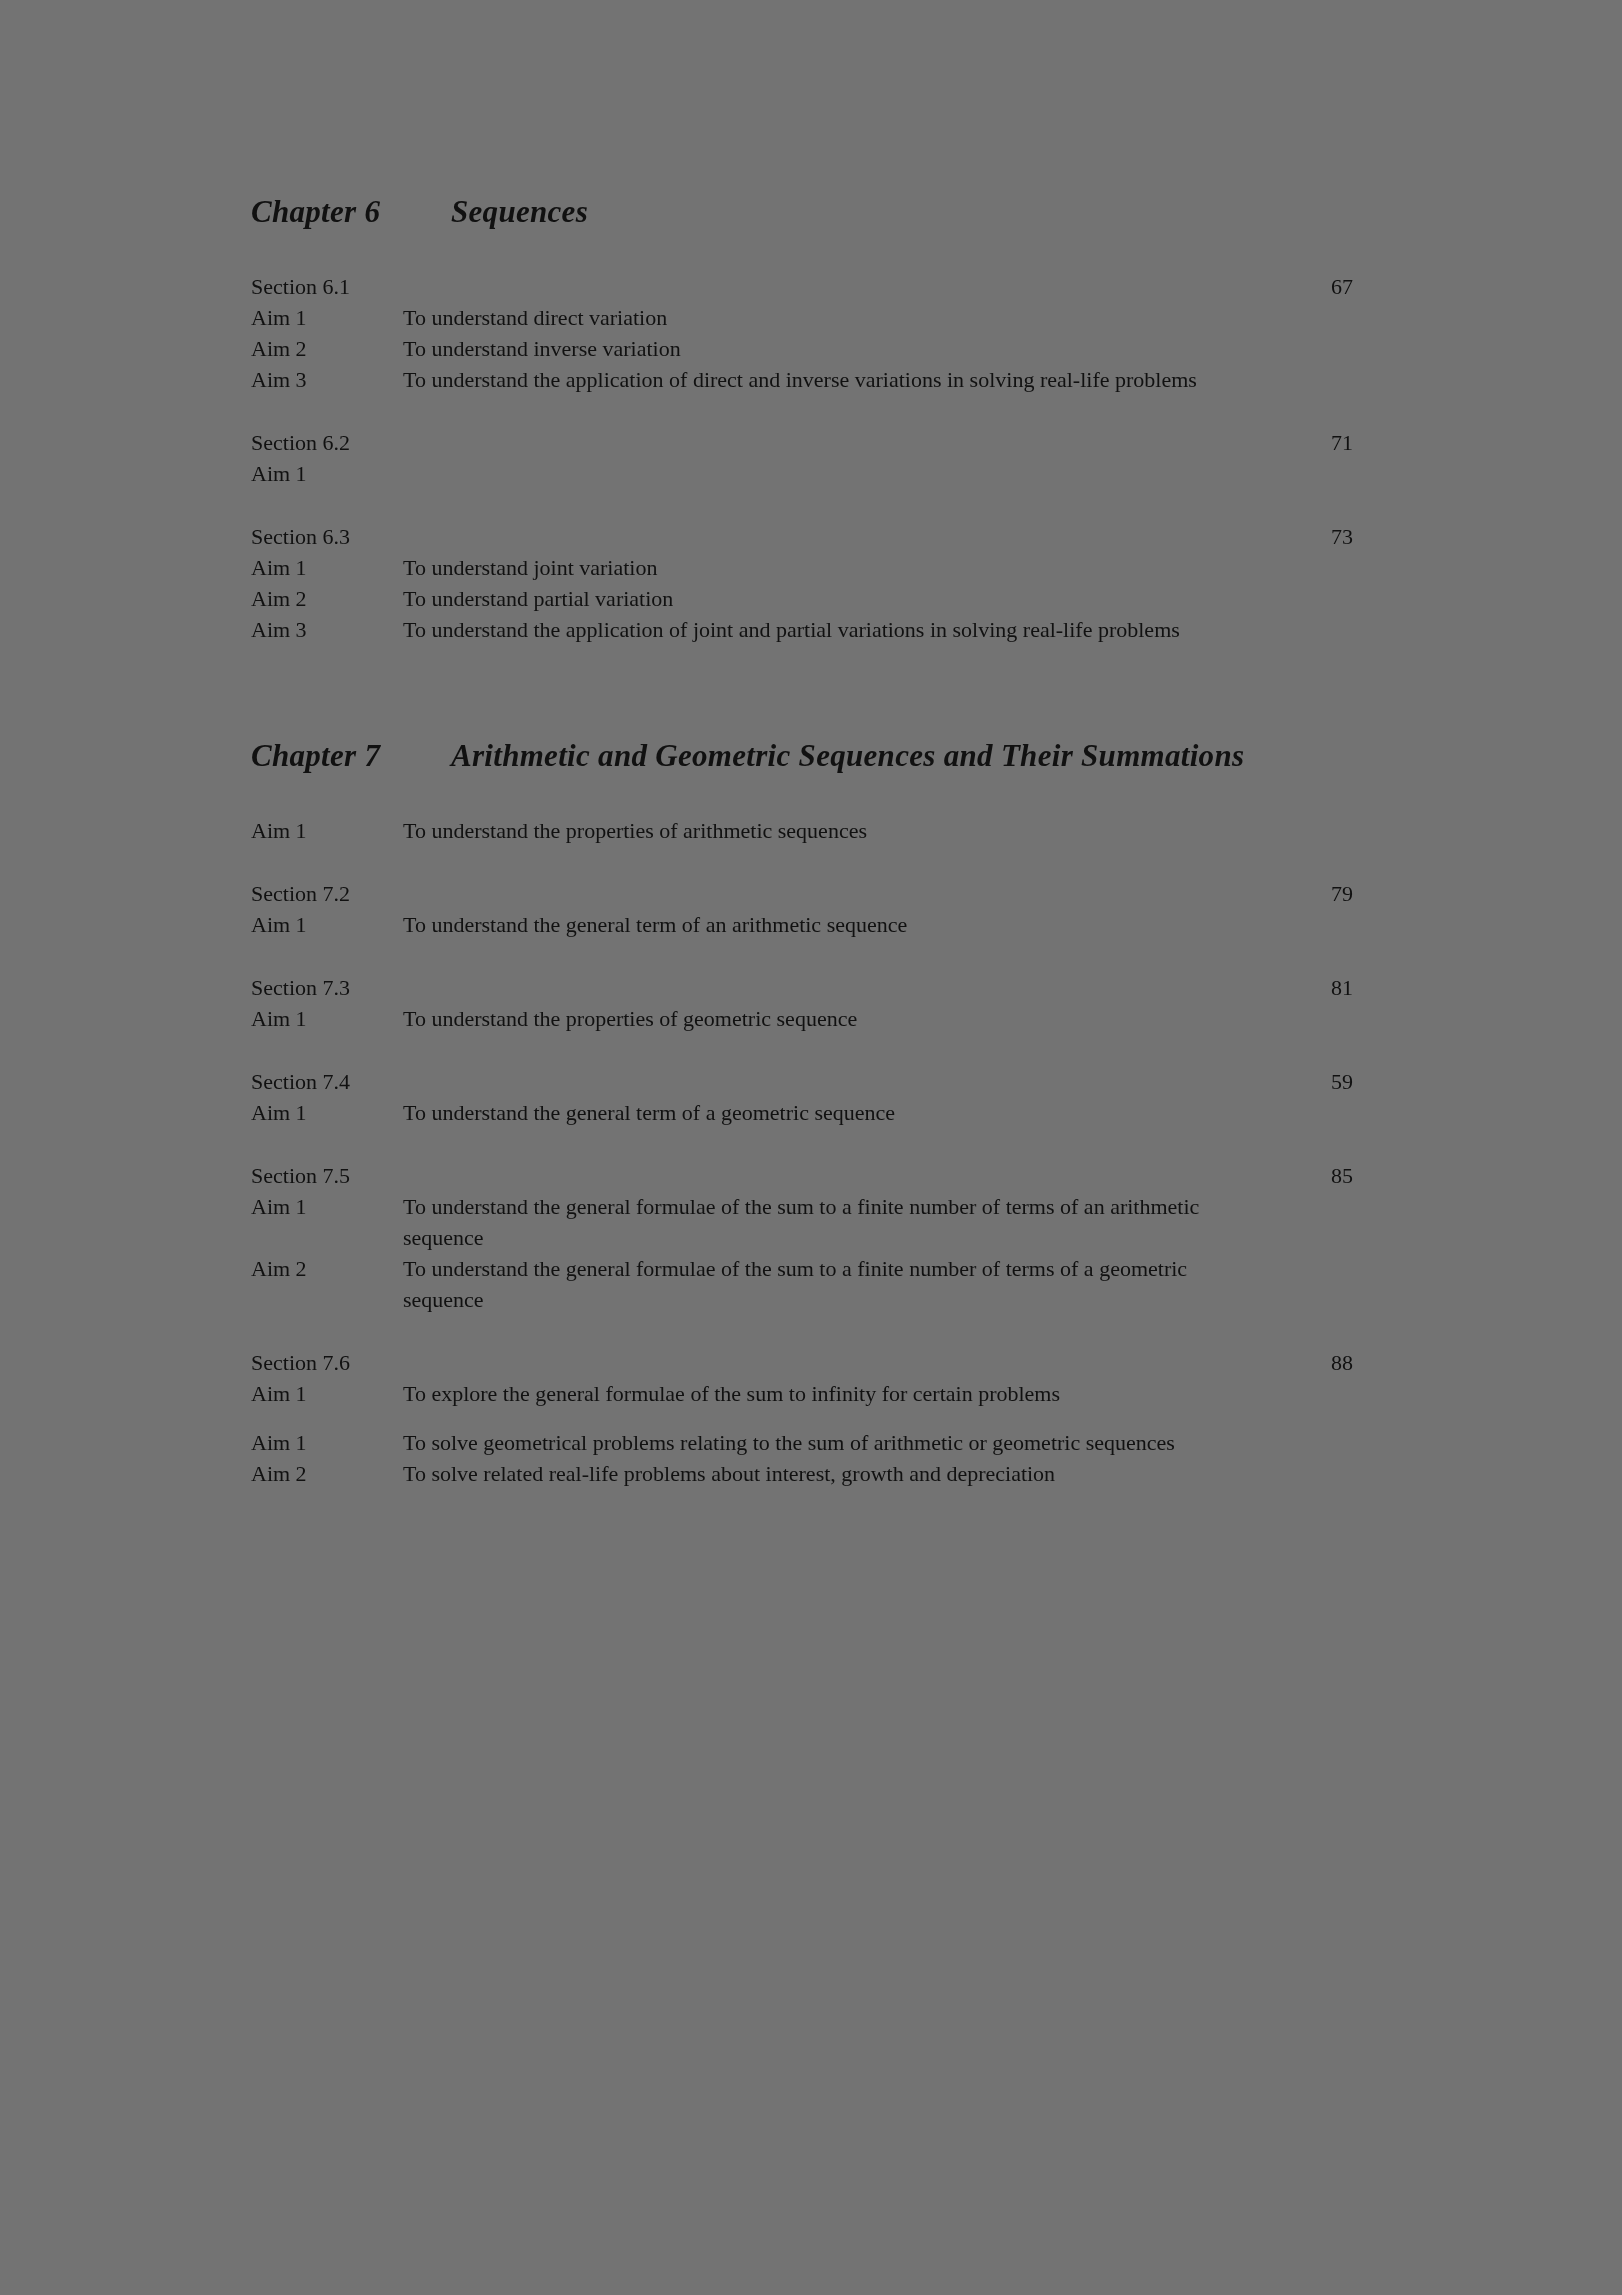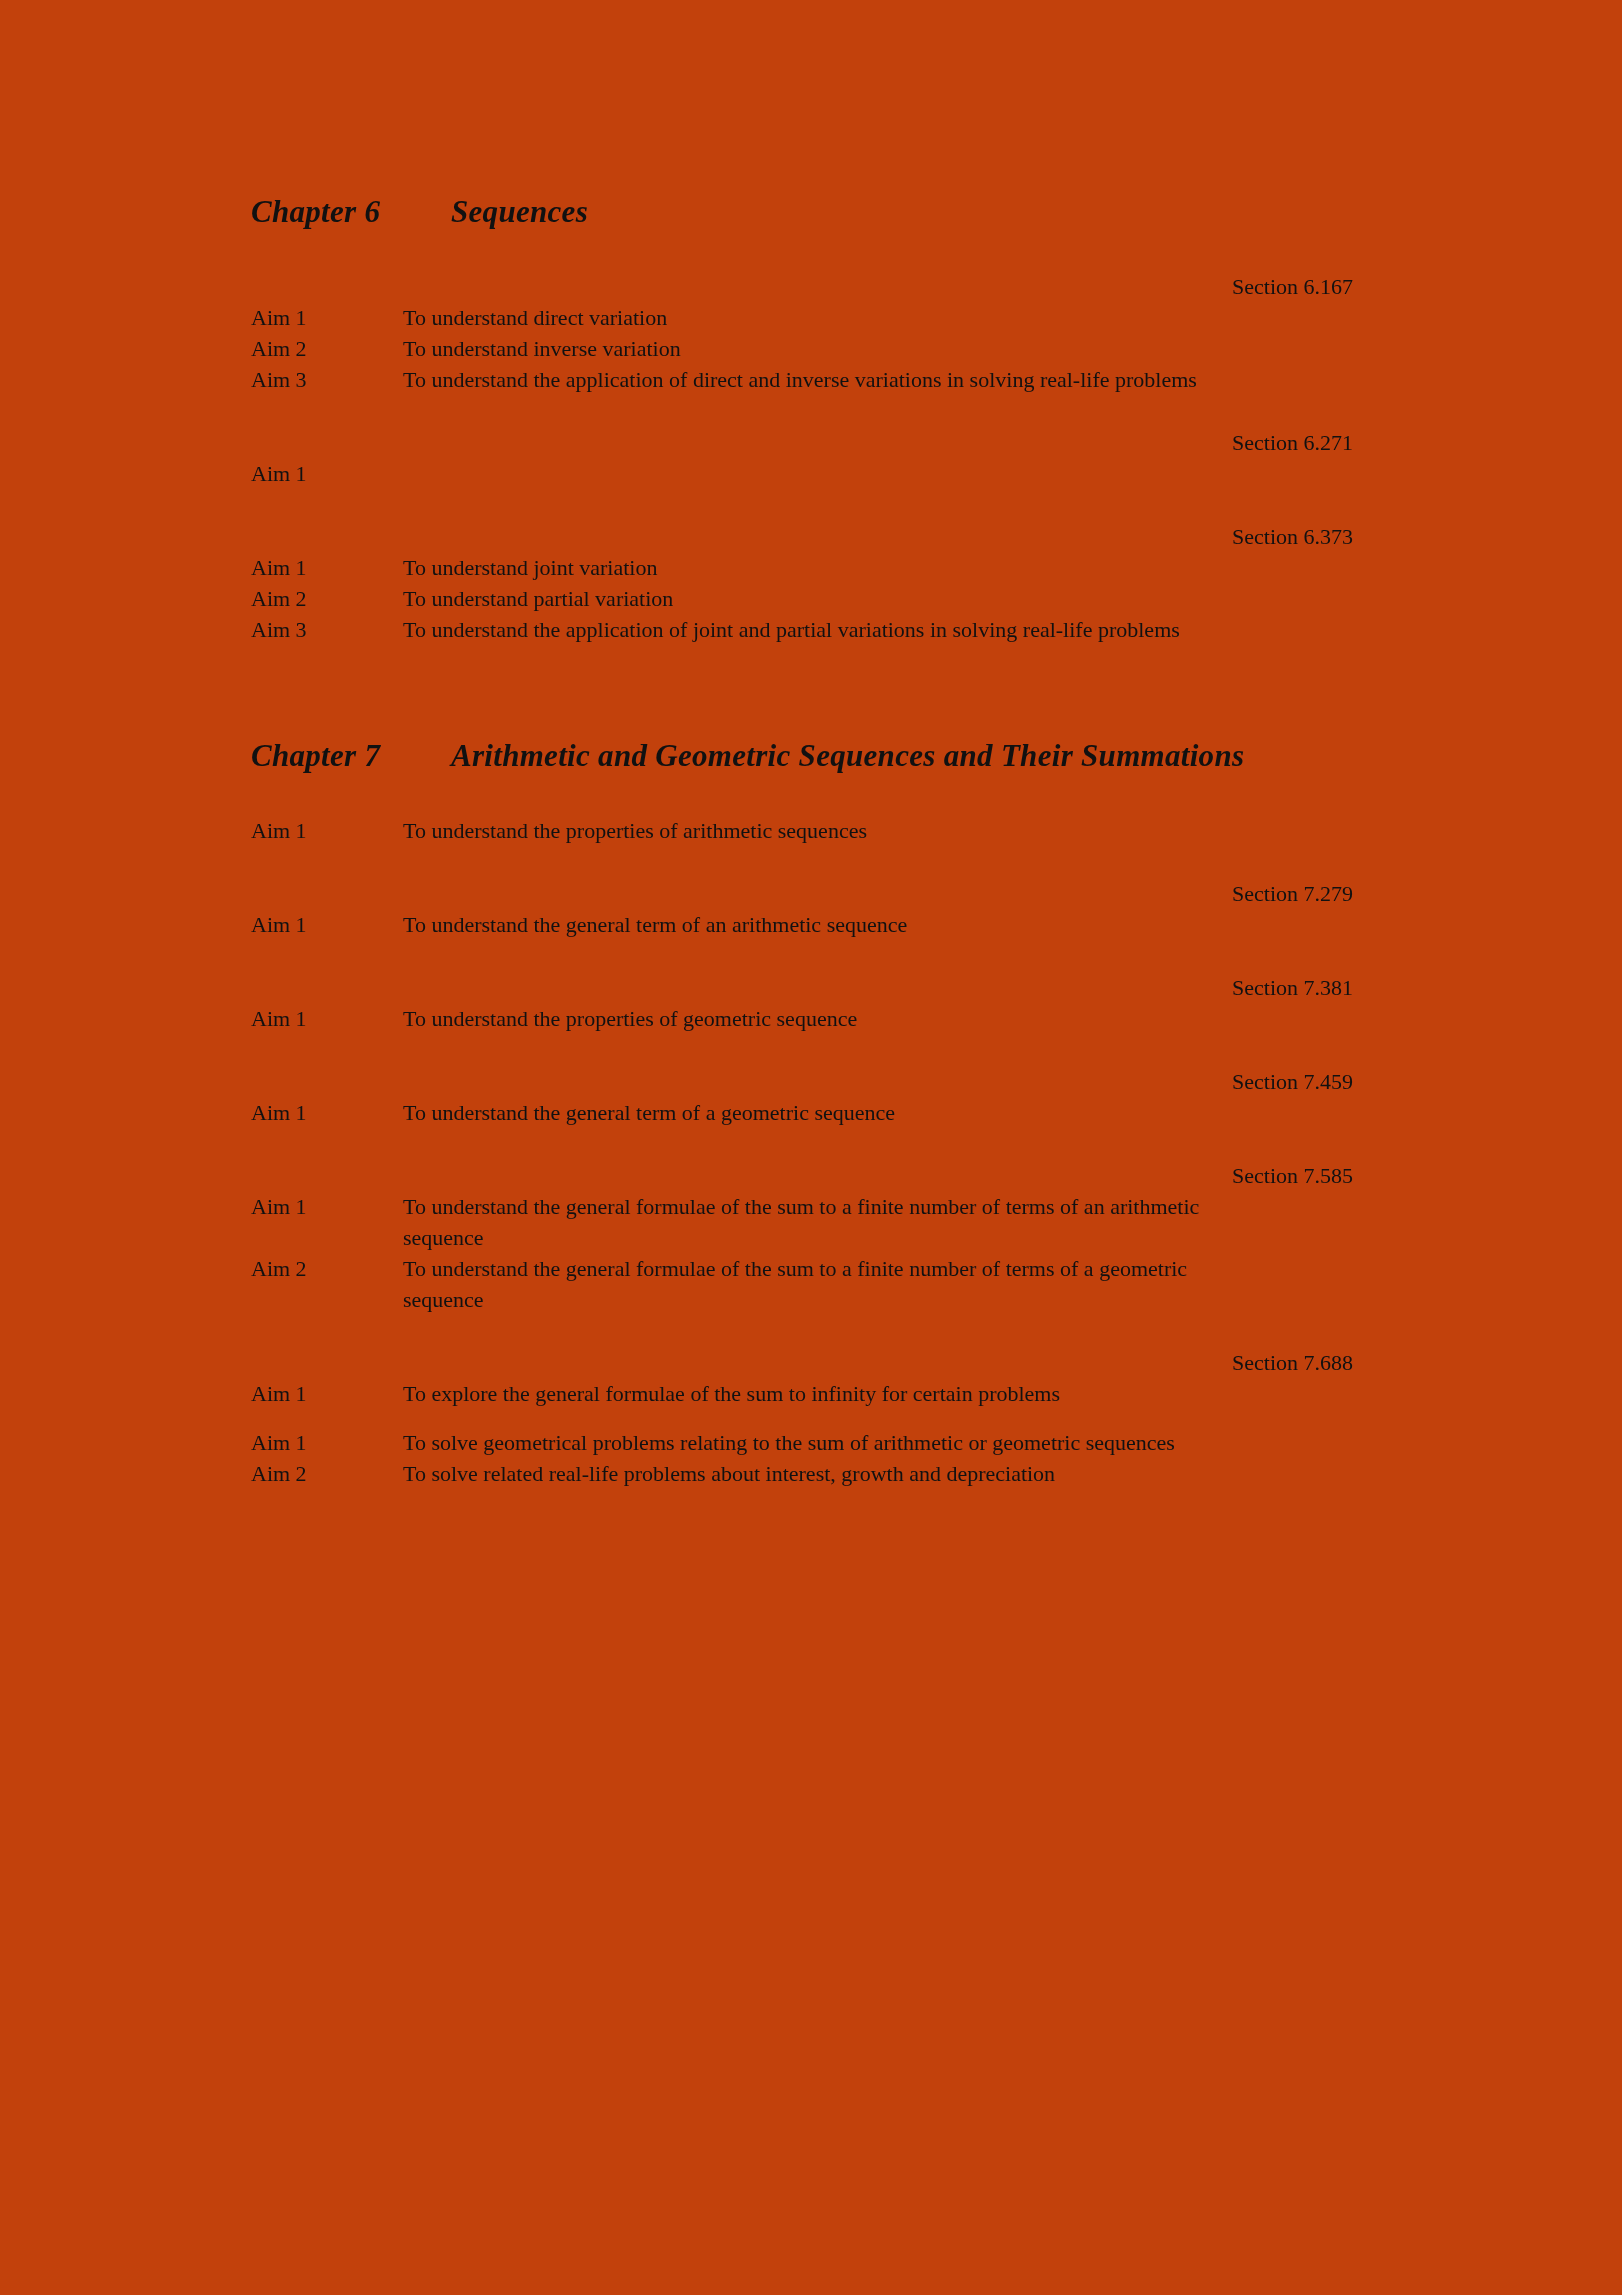--- a/index.html
+++ b/index.html
@@ -4,21 +4,21 @@
 <style>
   html, body {
     margin: 0;
     padding: 0;
     background: #e8e8e8;
   }
   .page {
     position: relative;
     width: 1622px;
     height: 2295px;
-    background: #c2410c;
+    background: #737373;
     font-family: "Liberation Serif", serif;
     color: #111111;
     box-sizing: border-box;
     overflow: hidden;
   }
   .content {
     position: absolute;
     left: 251px;
     top: 193px;
     width: 1102px;
@@ -45,21 +45,21 @@
     flex: 1;
   }
   .section {
     margin-top: 18.3px;
   }
   .section:first-of-type {
     margin-top: 0;
   }
   .section-header {
     display: flex;
-    justify-content: flex-end;
+    justify-content: space-between;
     align-items: baseline;
     margin-top: 32px;
   }
   .section-page {
     text-align: right;
     flex: 0 0 auto;
   }
   .aim-row {
     display: flex;
     align-items: baseline;

